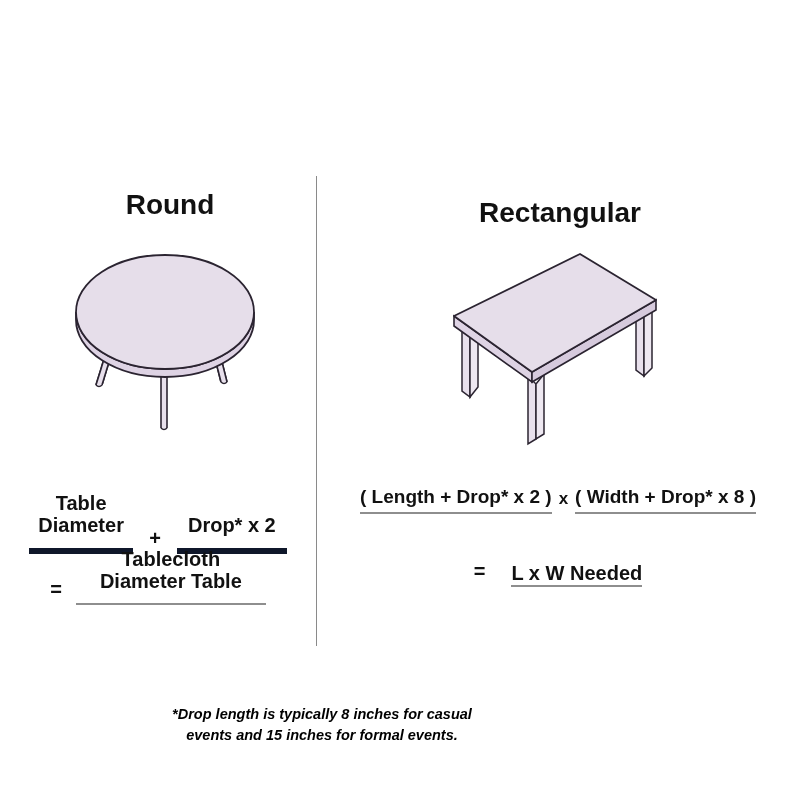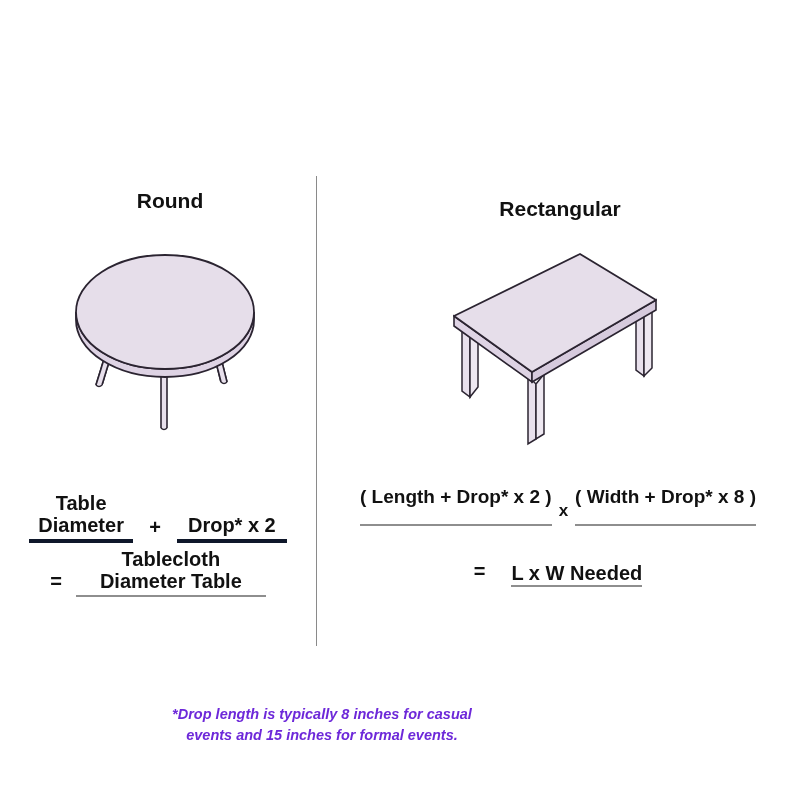--- a/index.html
+++ b/index.html
@@ -40,21 +40,21 @@
     left: 316px;
     top: 176px;
     width: 1px;
     height: 470px;
     background: #8a8a8a;
   }
 
   
   .col-heading {
     position: absolute;
-    font-size: 21px;
+    font-size: 28px;
     font-weight: 700;
     color: #111111;
     text-align: center;
   }
   .heading-round {
     left: 60px;
     top: 189px;
     width: 220px;
   }
   .heading-rect {
@@ -86,22 +86,22 @@
   
   .left-f1 {
     left: 12px;
     top: 466px;
     width: 292px;
     font-size: 20px;
   }
   .left-f1 .term {
     text-align: center;
     line-height: 1.12;
-    padding-bottom: 3px;
-    border-bottom: 4px solid #0f172a;
+    padding-bottom: 12px;
+    border-bottom: 6px solid #0f172a;
   }
   .left-f1 .term-diameter { width: 104px; }
   .left-f1 .term-drop { width: 110px; margin-top: 48px; }
   .left-f1 .op {
     padding: 0 16px 4px 16px;
     font-size: 20px;
   }
 
   
   .left-f2 {
@@ -110,34 +110,34 @@
     width: 292px;
     font-size: 20px;
   }
   .left-f2 .eq {
     padding: 0 14px 4px 0;
   }
   .left-f2 .result {
     width: 190px;
     text-align: center;
     line-height: 1.12;
-    padding-bottom: 2px;
+    padding-bottom: 10px;
     border-bottom: 2px solid #8e8e8e;
   }
 
   
   .right-f1 {
     left: 320px;
     top: 486px;
     width: 476px;
     font-size: 19px;
   }
   .right-f1 .group {
     text-align: left;
-    padding-bottom: 16px;
+    padding-bottom: 4px;
     border-bottom: 2px solid #8e8e8e;
     white-space: nowrap;
   }
   .right-f1 .op {
     padding: 0 7px 5px 7px;
     font-size: 17px;
   }
 
   
   .right-f2 {
@@ -160,21 +160,21 @@
   .footnote {
     position: absolute;
     left: 0;
     top: 704px;
     width: 644px;
     text-align: center;
     font-size: 14.5px;
     font-style: italic;
     font-weight: 700;
     line-height: 1.45;
-    color: #6d28d9;
+    color: #000000;
   }
 </style>
 </head>
 <body>
 
 <div class="page">
 
 
   <div class="divider"></div>
 

